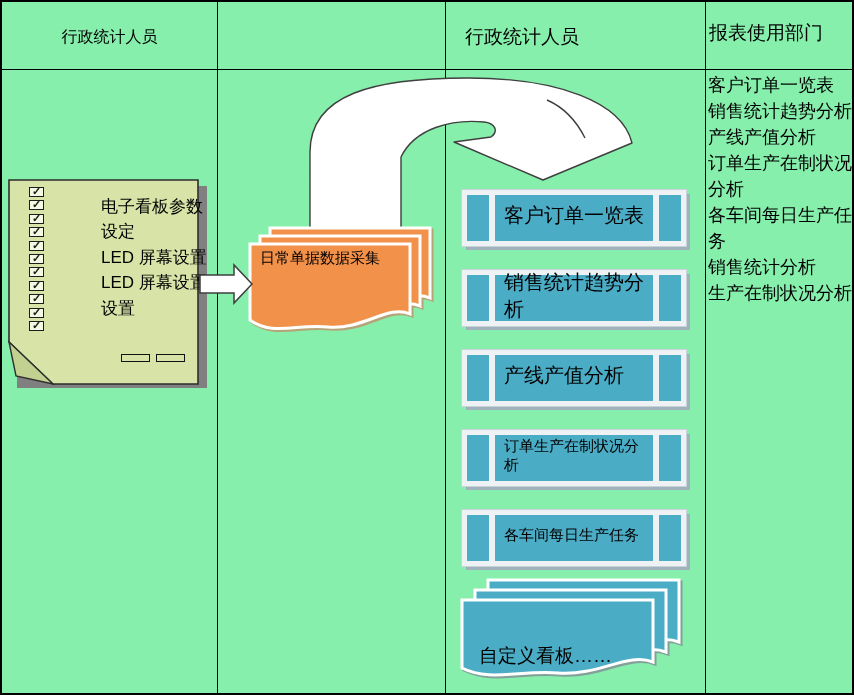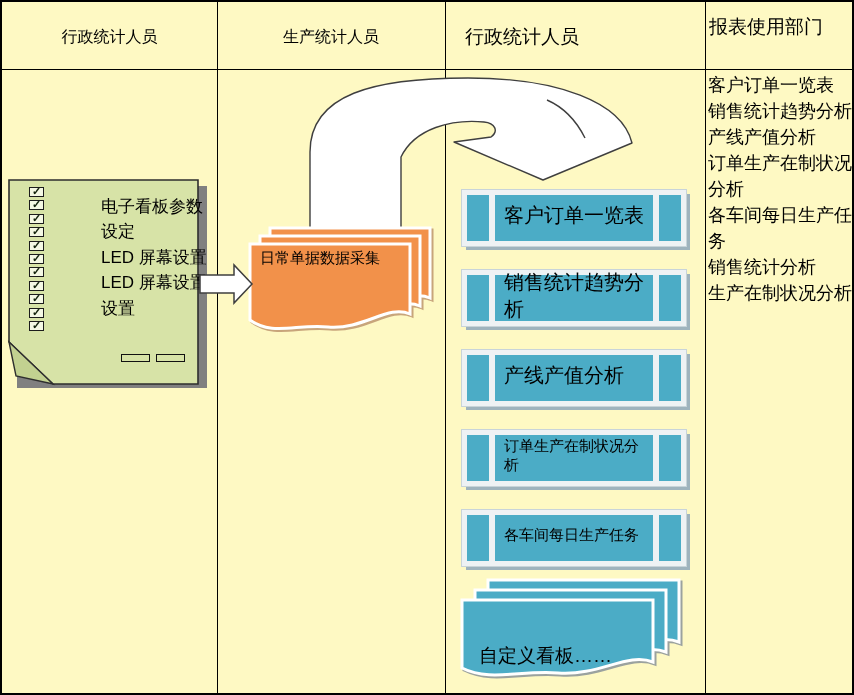--- a/index.html
+++ b/index.html
@@ -4,21 +4,21 @@
 <style>
   :root{
     --note-green:#d7e3a7;
     --doc-orange:#f2914a;
     --box-blue:#4bacc6;
     --shadow-steel:#9fb3bd;
     --line-dark:#3f3f3f;
   }
   html,body{margin:0;padding:0;background:#fff;}
   body{font-family:"Liberation Sans", sans-serif;color:#000;}
-  .canvas{position:relative;width:854px;height:695px;background:#fef9c3;border:2px solid #000;box-sizing:border-box;overflow:hidden;}
+  .canvas{position:relative;width:854px;height:695px;background:#86efac;border:2px solid #000;box-sizing:border-box;overflow:hidden;}
   .vline{position:absolute;top:0;bottom:0;width:1px;background:#000;}
   .hline{position:absolute;left:0;right:0;height:1px;background:#000;}
   .lane-header{position:absolute;font-size:16px;white-space:nowrap;}
   .lane-header.center{text-align:center;}
   .lane-header.big{font-size:19px;}
   
   .report-list{position:absolute;left:706px;top:70px;width:150px;font-size:18px;line-height:26px;}
   .report-list .report-line{display:block;}
   
   .report-boxes{position:absolute;left:459px;top:187px;width:226px;}
@@ -50,23 +50,22 @@
 <body>
 
 <div class="canvas">
 
   <div class="vline" style="left:215px"></div>
   <div class="vline" style="left:443px"></div>
   <div class="vline" style="left:703px"></div>
   <div class="hline" style="top:67px"></div>
 
   <div class="lane-header center" style="left:0;width:215px;top:25px">行政统计人员</div>
-  <div class="lane-header center" style="left:215px;width:228px;top:25px">生产统计人员</div>
   <div class="lane-header big" style="left:463px;top:22px">行政统计人员</div>
-  <div class="lane-header big" style="left:707px;top:12px">报表使用部门</div>
+  <div class="lane-header big" style="left:707px;top:18px">报表使用部门</div>
 
   <div class="report-list">
 
       <span class="report-line">客户订单一览表</span>
 
       <span class="report-line">销售统计趋势分析</span>
 
       <span class="report-line">产线产值分析</span>
 
       <span class="report-line">订单生产在制状况分析</span>

